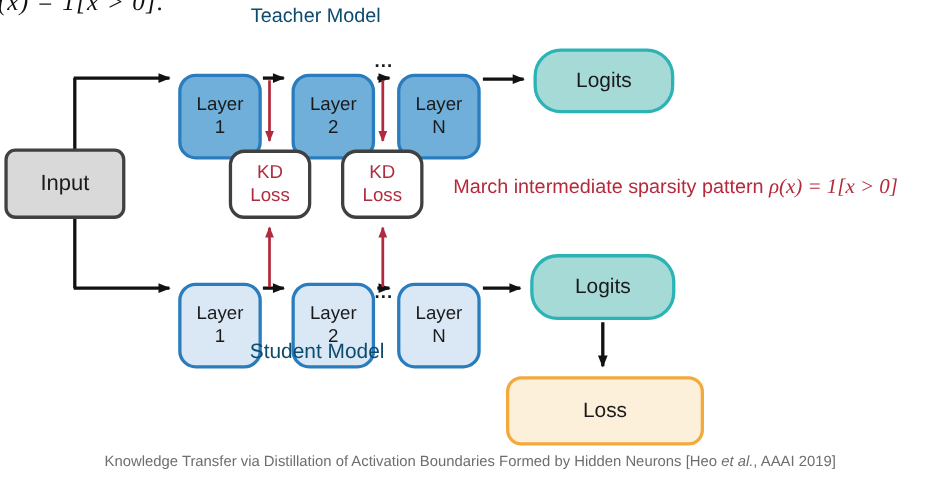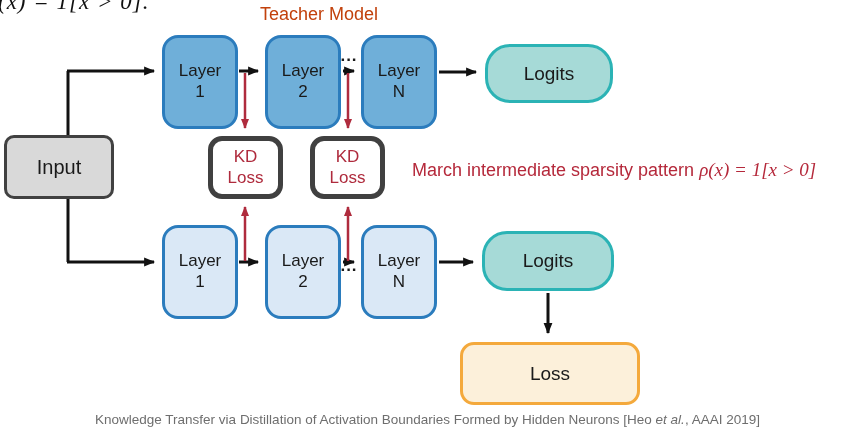--- a/index.html
+++ b/index.html
@@ -14,46 +14,47 @@
   .wires{position:absolute;left:0;top:0;width:865px;height:436px;}
   .box{
     position:absolute;
     box-sizing:border-box;
     display:flex;flex-direction:column;
     align-items:center;justify-content:center;
     text-align:center;
     line-height:1.22;
   }
   .layer{
-    width:76px;height:94px;
+    width:76px;height:78px;
     border:3px solid #2B7CBD;border-radius:16px;
     font-size:17px;
+    margin-top:32px;
   }
   .layer.teacher{background:#6FAFD9;}
   .layer.student{background:#DAE8F6;}
   .logits{
     border:3px solid #2BB3B5;border-radius:25px;
     background:#A6DAD7;font-size:19px;
   }
   .inputbox{
     left:4px;top:135px;width:110px;height:64px;
     border:3px solid #414141;border-radius:10px;
     background:#D9D9D9;font-size:20px;
   }
   .kd{
     width:75px;height:63px;top:136px;
-    border:5px solid #404040;border-radius:14px;
+    border:3px solid #404040;border-radius:14px;
     background:#ffffff;color:#AF2B3D;font-size:17px;
   }
   .classbox{
     left:460px;top:342px;width:180px;height:63px;
     border:3px solid #F4A93C;border-radius:14px;
     background:#FCF0DA;font-size:19px;
   }
-  .model-label{position:absolute;text-align:right;color:#c2410c;}
+  .model-label{position:absolute;text-align:left;color:#0c4a6e;}
   .teacher-label{left:228px;top:4px;width:150px;font-size:18px;}
   .student-label{left:227px;top:309px;width:152px;font-size:19px;}
   .dots{position:absolute;width:22px;text-align:center;font-weight:700;font-size:17px;letter-spacing:1px;height:16px;overflow:hidden;}
   .dots-teacher{left:338px;top:46px;}
   .dots-student{left:338px;top:256px;}
   .formula-clip{
     position:absolute;left:-2px;top:-11px;
     font-family:"Liberation Serif", serif;font-style:italic;
     font-size:23px;color:#111;letter-spacing:1px;white-space:pre;
   }
@@ -153,20 +154,21 @@
   <div class="box layer student" style="left:361px;top:225px;">
     <span>Layer</span>
     <span>N</span>
   </div>
   <div class="dots dots-student">...</div>
 
   <div class="box logits" style="left:482px;top:231px;width:132px;height:60px;">
     <span>Logits</span>
   </div>
 
+  <div class="model-label student-label">Student Model</div>
 
   <div class="box classbox">
     <span>Loss</span>
   </div>
 
   <div class="caption"><span>Knowledge Transfer via Distillation of Activation Boundaries Formed by Hidden Neurons [Heo </span><span class="it">et al.</span><span>, AAAI 2019]</span></div>
 
 </div>
 
 </body></html>

